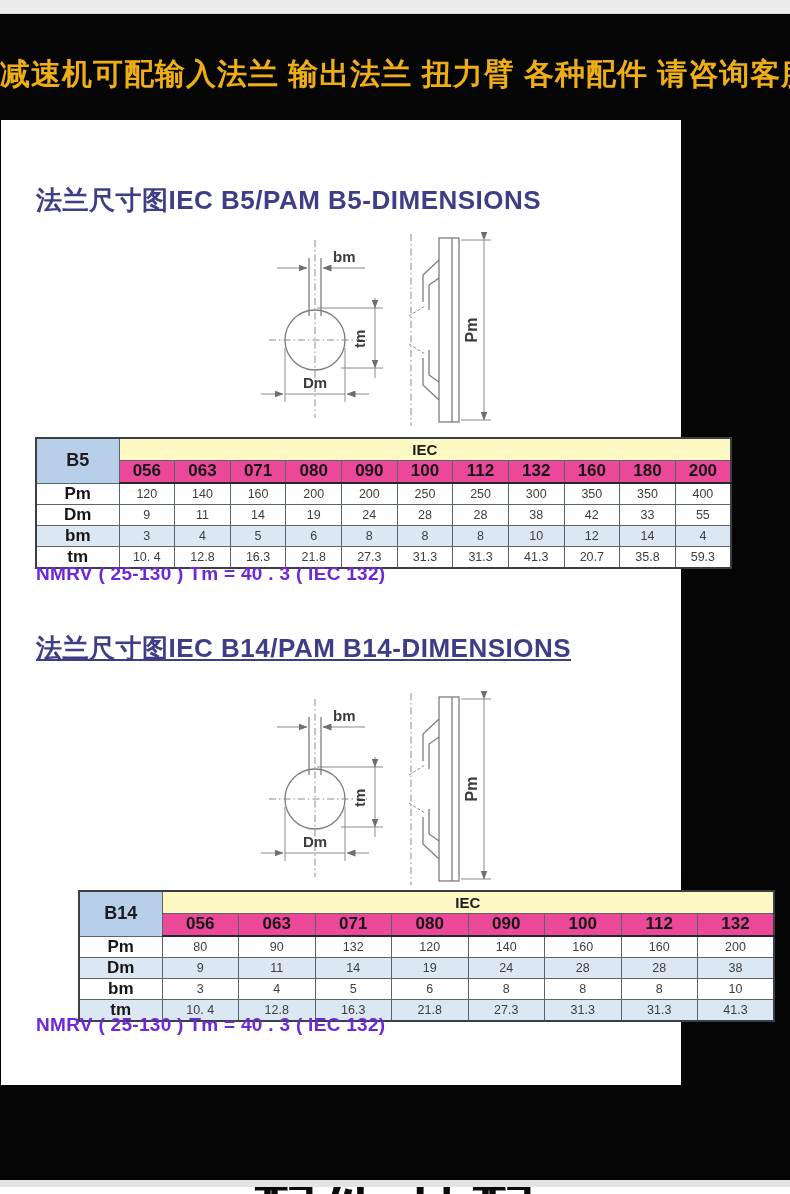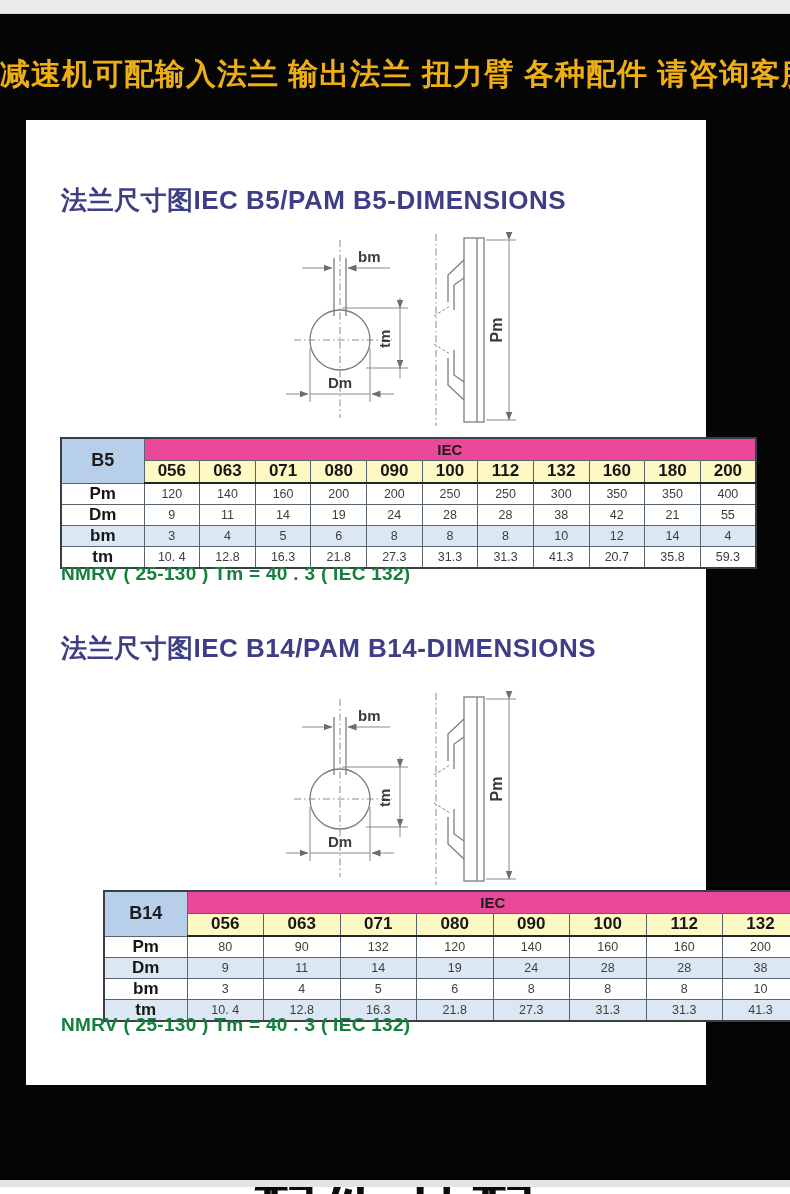--- a/index.html
+++ b/index.html
@@ -32,35 +32,35 @@
     width: 790px;
     text-align: center;
     font-size: 30px;
     font-weight: bold;
     letter-spacing: 1px;
     color: #efaf14;
     white-space: nowrap;
   }
 
   .panel {
-    position: absolute; left: 26px; top: 120px;
+    position: absolute; left: 1px; top: 120px;
     width: 680px; height: 965px;
     background: #ffffff;
   }
 
   .section-title {
     position: absolute; left: 35px;
     font-size: 26px;
     font-weight: bold;
     color: #3e3e86;
     letter-spacing: 0.5px;
     white-space: nowrap;
   }
   .title-1 { top: 63px; }
-  .title-2 { top: 511px; }
+  .title-2 { top: 511px; text-decoration: underline; }
 
   .diagram-slot {
     position: absolute; left: 252px;
     width: 250px; height: 205px;
   }
   .diagram-1 { top: 108px; }
   .diagram-2 { top: 567px; }
   .diagram-slot svg { width: 100%; height: 100%; }
   .dline { stroke: #7d7d7d; stroke-width: 1.3; fill: none; }
   .dthin { stroke: #8a8a8a; stroke-width: 1; fill: none; }
@@ -80,34 +80,34 @@
 
   .dim-table th, .dim-table td {
     border: 1px solid #5a6470;
     text-align: center;
     vertical-align: middle;
     overflow: hidden;
     white-space: nowrap;
   }
   .dim-table { border: 2px solid #3a3f46; }
   .dim-table .group-th {
-    background: #ec4899;
+    background: #fef9c3;
     font-size: 15px;
     font-weight: bold;
     color: #1c1c1c;
     height: 22px;
   }
   .dim-table .corner-th {
     background: #b7cfe9;
     font-size: 18px;
     font-weight: bold;
     color: #1c1c1c;
   }
   .dim-table .size-th {
-    background: #fef9c3;
+    background: #ec4899;
     font-size: 17px;
     font-weight: bold;
     color: #161616;
     height: 23px;
     border-bottom: 2px solid #23272c;
   }
   .dim-table .row-label {
     font-size: 17px;
     font-weight: bold;
     color: #161616;
@@ -117,21 +117,21 @@
     color: #3d3d3d;
     height: 20px;
   }
   .dim-table tr.data-row { background: #ffffff; }
   .dim-table tr.data-row.hl { background: #dce7f4; }
 
   .table-note {
     position: absolute; left: 35px;
     font-size: 19px;
     font-weight: bold;
-    color: #15803d;
+    color: #6d28d9;
     letter-spacing: 0.3px;
     white-space: nowrap;
   }
   .note-1 { top: 443px; }
   .note-2 { top: 894px; }
 
   .bottom-gray-strip {
     position: absolute; left: 0; top: 1180px;
     width: 790px; height: 7px;
     background: #e3e3e3;
@@ -267,21 +267,21 @@
             <th class="row-label">Dm</th>
             <td>9</td>
             <td>11</td>
             <td>14</td>
             <td>19</td>
             <td>24</td>
             <td>28</td>
             <td>28</td>
             <td>38</td>
             <td>42</td>
-            <td>21</td>
+            <td>33</td>
             <td>55</td>
           </tr>
           <tr class="data-row hl">
             <th class="row-label">bm</th>
             <td>3</td>
             <td>4</td>
             <td>5</td>
             <td>6</td>
             <td>8</td>
             <td>8</td>

